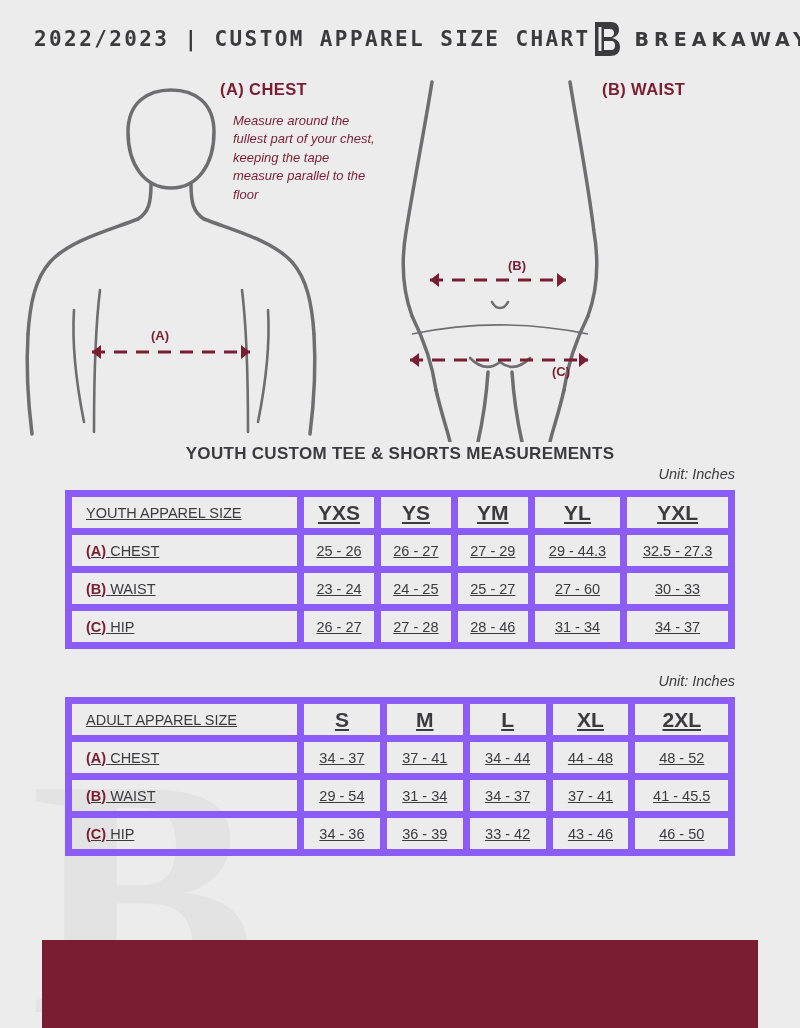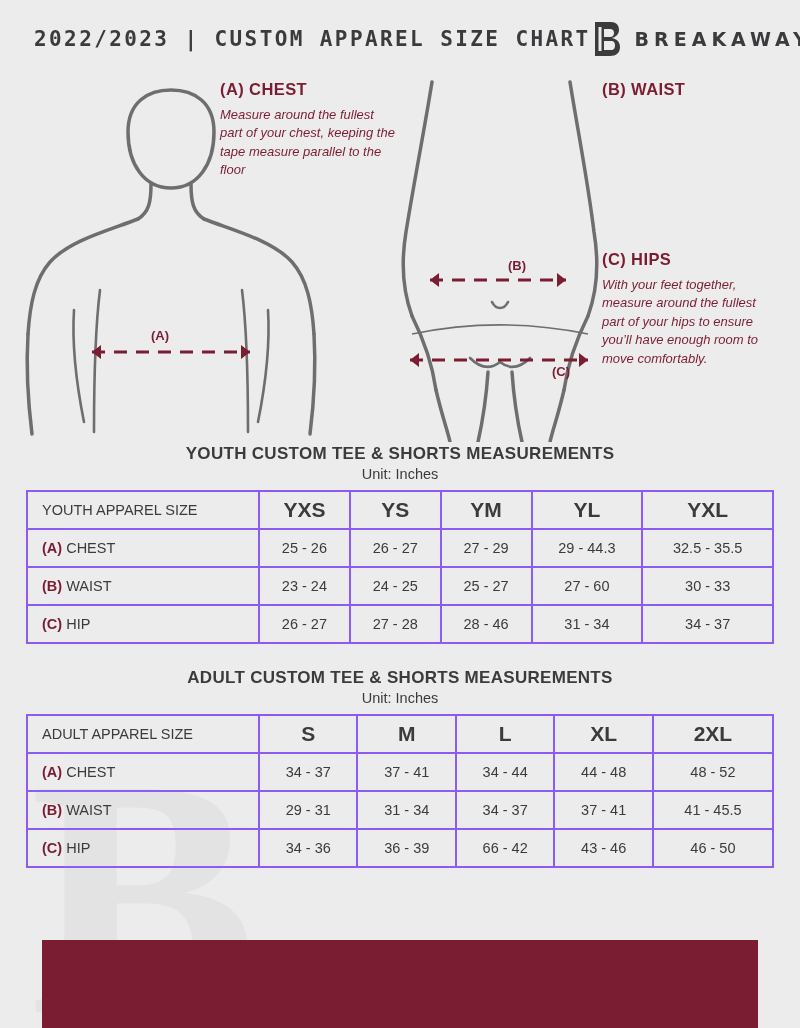--- a/index.html
+++ b/index.html
@@ -76,59 +76,61 @@
     width: 175px;
   }
   .callout h3 {
     margin: 0 0 7px 0;
     font-size: 16.5px;
     font-weight: 700;
     color: #7b1d32;
     letter-spacing: 0.4px;
   }
   .callout p {
-    margin: 0;
+    margin: 13px;
     font-size: 13px;
     line-height: 1.42;
     font-style: italic;
     color: #7b1d32;
   }
   .callout-a { left: 220px; top: 8px; }
   .callout-b { left: 602px; top: 8px; width: 170px; }
   .callout-c { left: 602px; top: 178px; width: 172px; }
 
   
-  .table-block { margin-top: 2px; padding: 0 26px; }
+  .table-block { margin-top: 2px; padding: 0 65px; }
   .table-title {
     text-align: center;
     font-size: 17px;
     font-weight: 700;
     color: #3b3b3d;
     letter-spacing: 0.3px;
     margin-bottom: 2px;
   }
   .table-unit {
-    text-align: center;
+    text-align: right;
     font-size: 14.5px;
+    font-style: italic;
     color: #3b3b3d;
     margin-bottom: 8px;
   }
   table {
     width: 100%;
     border-collapse: collapse;
     background: transparent;
   }
   table td, table th {
-    border: 2px solid #8b5cf6;
+    border: 7px solid #8b5cf6;
     height: 38px;
     font-size: 14.5px;
     color: #3b3b3d;
     font-weight: 400;
     text-align: center;
     padding: 0 4px;
+    text-decoration: underline;
   }
   table thead td, table thead th {
     font-weight: 400;
   }
   .col-label {
     text-align: left;
     padding-left: 14px;
     width: 232px;
     font-size: 14.5px;
   }
@@ -245,25 +247,20 @@
 
       <div class="callout callout-a">
         <h3>(A) CHEST</h3>
         <p>Measure around the fullest part of your chest, keeping the tape measure parallel to the floor</p>
       </div>
 
       <div class="callout callout-b">
         <h3>(B) WAIST</h3>
       </div>
 
-      <div class="callout callout-c">
-        <h3>(C) HIPS</h3>
-        <p>With your feet together, measure around the fullest part of your hips to ensure you’ll
-have enough room to move comfortably.</p>
-      </div>
     </div>
 
     <div class="table-block">
       <div class="table-title">YOUTH CUSTOM TEE &amp; SHORTS MEASUREMENTS</div>
       <div class="table-unit">Unit: Inches</div>
       <table>
         <thead>
           <tr>
             <td class="col-label">YOUTH APPAREL SIZE</td>
             <td class="sz">YXS</td>
@@ -276,21 +273,21 @@
         <tbody>
           <tr>
             <td class="col-label">
               <span class="tag">(A)</span>
               <span>CHEST</span>
             </td>
             <td>25 - 26</td>
             <td>26 - 27</td>
             <td>27 - 29</td>
             <td>29 - 44.3</td>
-            <td>32.5 - 35.5</td>
+            <td>32.5 - 27.3</td>
           </tr>
           <tr>
             <td class="col-label">
               <span class="tag">(B)</span>
               <span>WAIST</span>
             </td>
             <td>23 - 24</td>
             <td>24 - 25</td>
             <td>25 - 27</td>
             <td>27 - 60</td>
@@ -307,21 +304,20 @@
             <td>31 - 34</td>
             <td>34 - 37</td>
           </tr>
         </tbody>
       </table>
     </div>
 
     <div class="spacer"></div>
 
     <div class="table-block">
-      <div class="table-title">ADULT CUSTOM TEE &amp; SHORTS MEASUREMENTS</div>
       <div class="table-unit">Unit: Inches</div>
       <table>
         <thead>
           <tr>
             <td class="col-label">ADULT APPAREL SIZE</td>
             <td class="sz">S</td>
             <td class="sz">M</td>
             <td class="sz">L</td>
             <td class="sz">XL</td>
             <td class="sz">2XL</td>
@@ -337,34 +333,34 @@
             <td>37 - 41</td>
             <td>34 - 44</td>
             <td>44 - 48</td>
             <td>48 - 52</td>
           </tr>
           <tr>
             <td class="col-label">
               <span class="tag">(B)</span>
               <span>WAIST</span>
             </td>
-            <td>29 - 31</td>
+            <td>29 - 54</td>
             <td>31 - 34</td>
             <td>34 - 37</td>
             <td>37 - 41</td>
             <td>41 - 45.5</td>
           </tr>
           <tr>
             <td class="col-label">
               <span class="tag">(C)</span>
               <span>HIP</span>
             </td>
             <td>34 - 36</td>
             <td>36 - 39</td>
-            <td>66 - 42</td>
+            <td>33 - 42</td>
             <td>43 - 46</td>
             <td>46 - 50</td>
           </tr>
         </tbody>
       </table>
     </div>
 
   </div>
 
   <div class="footer-bar"></div>

